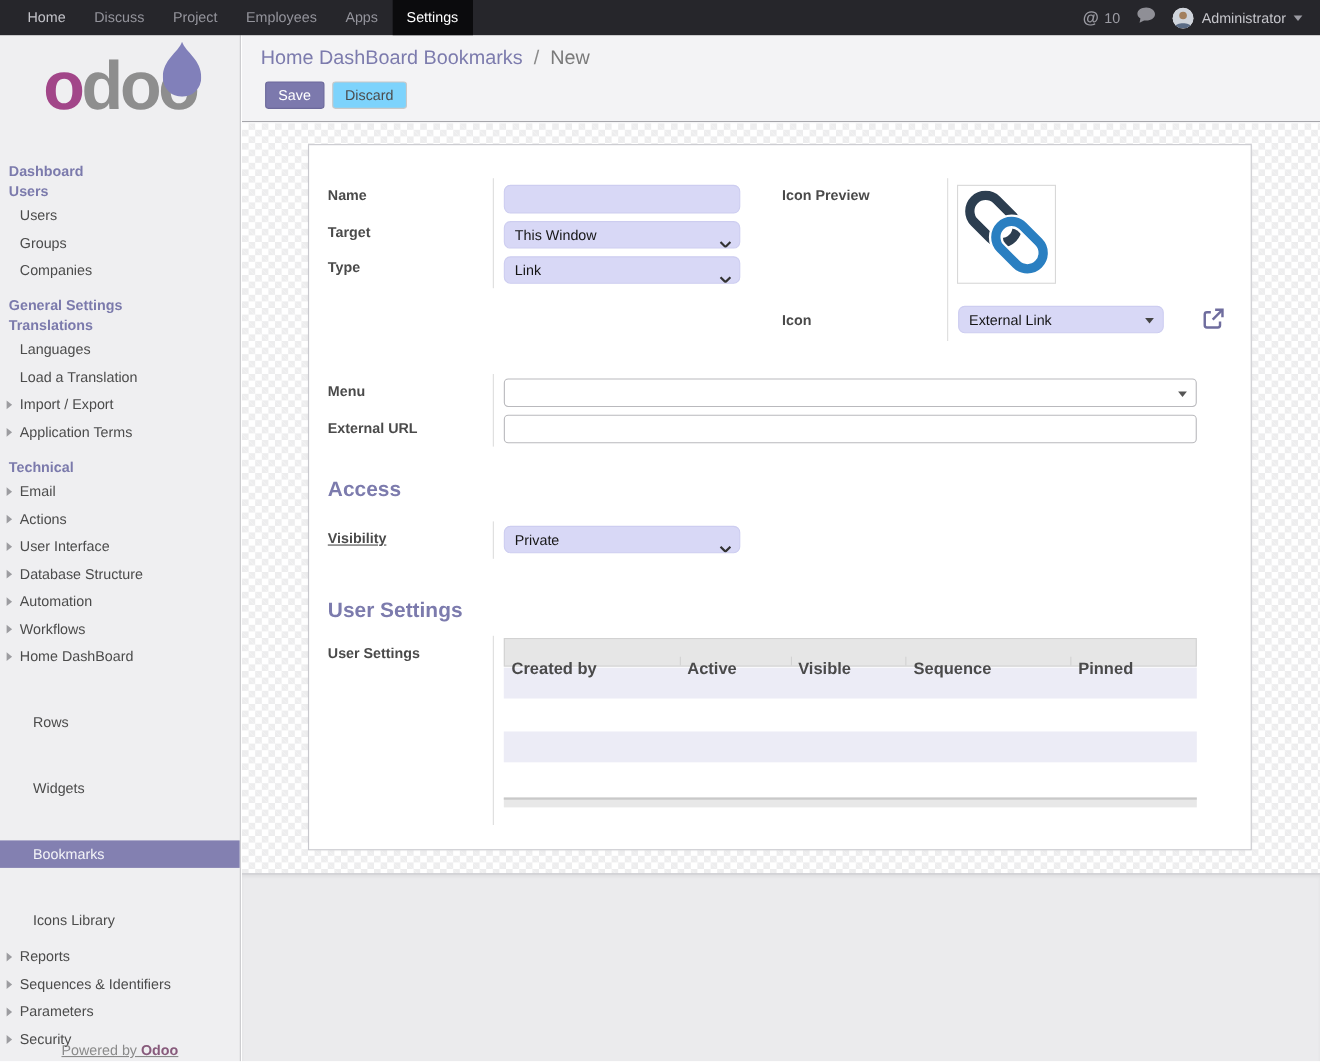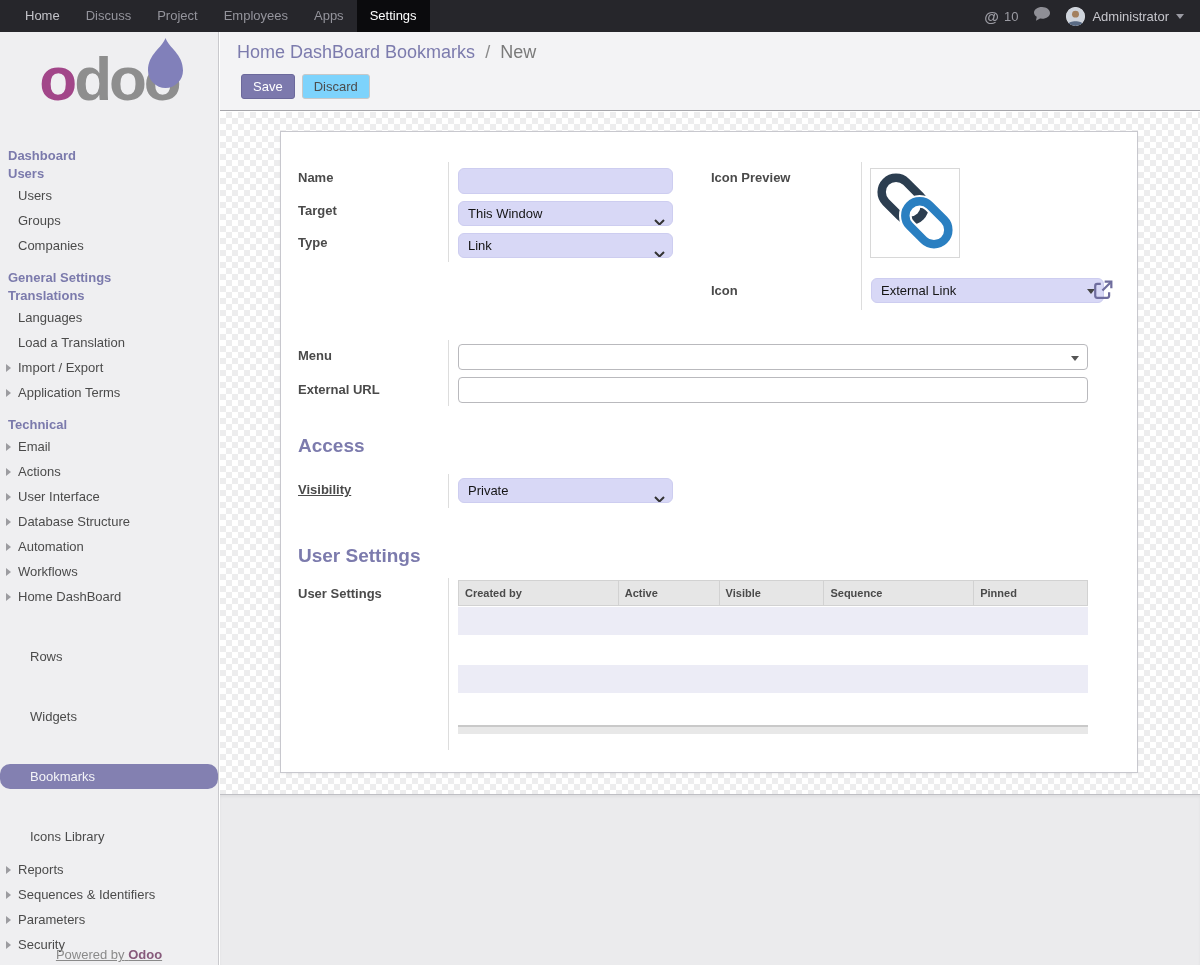--- a/index.html
+++ b/index.html
@@ -26,21 +26,21 @@
   .logo-text { display:inline-block; padding-top:16px; font-size:62px; font-weight:bold; letter-spacing:-3px; line-height:62px; color:#8e8e8e; }
   .logo-text .o1 { color:#a24689; }
   .logo-drop { position:absolute; top:6px; left:148px; }
   .sb-list { font-size:13px; padding-top:4px; }
   .sb-heading { color:#7b7aac; font-weight:bold; padding-left:8px; line-height:18px; margin-top:11px; }
   .sb-heading.tight { margin-top:0; }
   .sb-item { position:relative; color:#4b4b4b; line-height:25px; padding-left:18px; cursor:pointer; }
   .sb-item.gap { margin-top:8px; }
   .tri { position:absolute; left:6px; top:9px; width:0; height:0; border-top:4px solid transparent; border-bottom:4px solid transparent; border-left:5px solid #9c9ca0; }
   .sb-sub { padding-left:30px;margin-top:35px; }
-  .sb-item.selected { background:#8380b1; color:#f4f4f8;border-radius:10px; }
+  .sb-item.selected { background:#8380b1; color:#f4f4f8; }
   .sb-footer { position:absolute; bottom:3px; width:100%; text-align:center; font-size:13px; color:#8a8a8a;text-decoration:underline; }
   .sb-footer .brand { color:#875a7b; font-weight:bold; cursor:pointer; }
 
   
   .main { position:absolute; left:220px; top:32px; right:0; bottom:0; }
   .main-header { position:relative; height:79px; background:#f3f3f5; border-bottom:1px solid #a6a6ab; }
   .breadcrumb { position:absolute; left:17px; top:10px; font-size:18px; }
   .bc-link { color:#7c7bad; cursor:pointer; }
   .bc-sep { color:#8a8a8a; margin:0 5px; }
   .bc-current { color:#7a7a7a; }
@@ -69,21 +69,21 @@
   .sel-white { background:#fff; border:1px solid #b9b9bd; border-radius:4px; }
   .sel .chev { position:absolute; right:7px; top:8px; }
   .sel .tri-dn { position:absolute; right:8px; top:10px; width:0; height:0; border-left:4px solid transparent; border-right:4px solid transparent; border-top:5px solid #444; }
   .preview-box { position:absolute; left:589px; top:36px; width:90px; height:90px; background:#fff; border:1px solid #d8d8d8; display:flex; align-items:center; justify-content:center; }
   .ext-link-btn { position:absolute; left:812px; top:148px; width:20px; height:20px; cursor:pointer; }
   .section-h { position:absolute; font-size:19px; font-weight:bold; color:#7c7bad; }
 
   
   .us-table { position:absolute; left:177px; top:448px; width:630px; }
   .us-head { display:flex; height:26px; background:#e6e6e6; border:1px solid #d2d2d2; }
-  .us-th { font-size:11px; font-weight:bold; color:#4a4a4a; line-height:24px; padding-left:6px; border-right:1px solid #d2d2d2; cursor:pointer; }
+  .us-th { font-size:15px; font-weight:bold; color:#4a4a4a; line-height:24px; padding-left:6px; border-right:1px solid #d2d2d2; cursor:pointer;margin-top:16px; }
   .us-th:last-child { border-right:none; }
   .c0{width:160px;} .c1{width:101px;} .c2{width:105px;} .c3{width:150px;} .c4{width:113px;}
   .us-row { height:28px; margin-top:1px; }
   .stripe { background:#ececf6; }
   .us-scroll { height:9px; margin-top:3px; background:#e8e8e8; border-top:2px solid #c9c9c9; cursor:pointer; }
 </style>
 </head>
 <body>
 
 <div class="screen">
@@ -208,21 +208,21 @@
             <svg width="76" height="76" viewBox="0 0 90 90">
               <g fill="none" stroke-linecap="round">
                 <rect x="2" y="14" width="58" height="34" rx="17" stroke="#2c3e50" stroke-width="10" transform="rotate(45 31 31)"></rect>
                 <rect x="30" y="42" width="58" height="34" rx="17" stroke="#ffffff" stroke-width="15" transform="rotate(45 59 59)"></rect>
                 <rect x="30" y="42" width="58" height="34" rx="17" stroke="#2a7fc1" stroke-width="10" transform="rotate(45 59 59)"></rect>
               </g>
             </svg>
           </span>
         </div>
         <div class="lbl" style="left:430px; top:151px;">Icon</div>
-        <div class="sel sel-lav" style="left:590px; top:146px; width:233px;">
+        <div class="sel sel-lav" style="left:590px; top:146px; width:187px;">
           <span>External Link</span>
           <span class="tri-dn"></span>
         </div>
         <span class="ext-link-btn">
           <svg width="20" height="20" viewBox="0 0 18 18">
               <path d="M7 3.5 H3.8 C2.8 3.5 2 4.3 2 5.3 v8.9 c0 1 .8 1.8 1.8 1.8 h8.9 c1 0 1.8-.8 1.8-1.8 V11" fill="none" stroke="#6f6d9e" stroke-width="2"></path>
               <path d="M10.5 1.5 h6 v6" fill="none" stroke="#6f6d9e" stroke-width="2"></path>
               <path d="M16 2 L8.5 9.5" fill="none" stroke="#6f6d9e" stroke-width="2"></path>
             </svg>
         </span>

